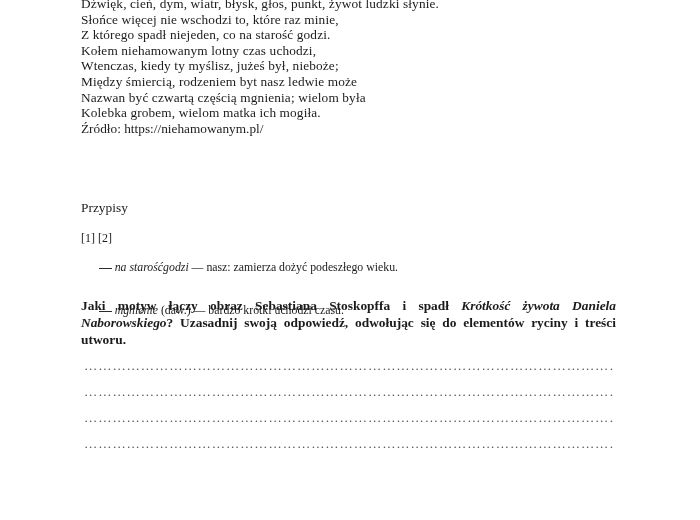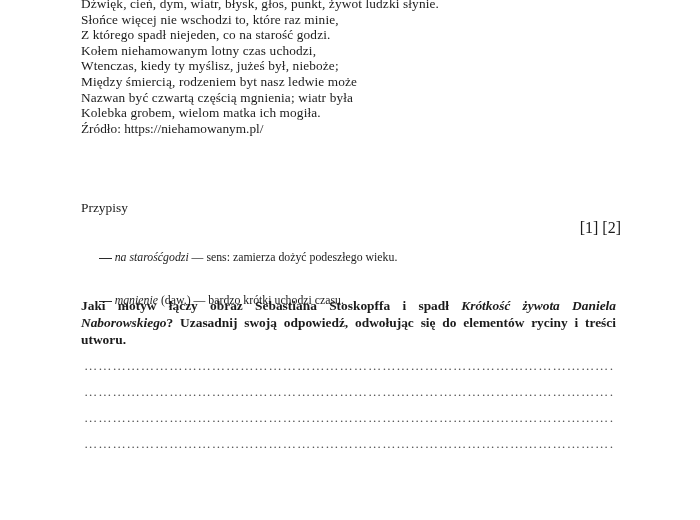--- a/index.html
+++ b/index.html
@@ -49,24 +49,23 @@
     position: absolute;
     left: 81px;
     top: 200px;
     width: 540px;
   }
   .notes-title {
     font-size: 13.4px;
     line-height: 16px;
   }
   .notes-refs {
-    font-size: 16px;
+    font-size: 12px;
     line-height: 14px;
-    margin-top: 5px;
-    text-align: right;
+    margin-top: 15px;
   }
   .note {
     font-size: 11.8px;
     line-height: 14.6px;
     white-space: pre;
   }
   .note .rule {
     display: inline-block;
     width: 13px;
     border-bottom: 1px solid #2b2b2b;
@@ -115,31 +114,31 @@
 
 <div class="page">
 
   <div class="poem">
     <div class="poem-line">Dźwięk, cień, dym, wiatr, błysk, głos, punkt, żywot ludzki słynie.</div>
     <div class="poem-line">Słońce więcej nie wschodzi to, które raz minie,</div>
     <div class="poem-line">Z którego spadł niejeden, co na starość godzi.</div>
     <div class="poem-line">Kołem niehamowanym lotny czas uchodzi,</div>
     <div class="poem-line">Wtenczas, kiedy ty myślisz, jużeś był, nieboże;</div>
     <div class="poem-line">Między śmiercią, rodzeniem byt nasz ledwie może</div>
-    <div class="poem-line">Nazwan być czwartą częścią mgnienia; wiatr była</div>
+    <div class="poem-line">Nazwan być czwartą częścią mgnienia; wielom była</div>
     <div class="poem-line">Kolebka grobem, wielom matka ich mogiła.</div>
     <div class="source-line">Źródło: https://niehamowanym.pl/</div>
   </div>
 
   <div class="notes">
     <div class="notes-title">Przypisy</div>
     <div class="notes-refs">[1] [2]</div>
 
     <div class="note">
-      <span class="rule"></span><i>na starośćgodzi</i><span> — </span><span>sens: zamierza dożyć podeszłego wieku.</span>
+      <span class="rule"></span><i>na starośćgodzi</i><span> — </span><span>nasz: zamierza dożyć podeszłego wieku.</span>
     </div>
 
     <div class="note">
       <span class="rule"></span><i>mgnienie</i><span> (daw.)</span><span> — </span><span>bardzo krótki uchodzi czasu.</span>
     </div>
   </div>
 
   <div class="question"><span>Jaki motyw łączy obraz Sebastiana Stoskopffa i spadł </span><i>Krótkość żywota Daniela Naborowskiego</i><span>? Uzasadnij swoją odpowiedź, odwołując się do elementów ryciny i treści utworu.</span></div>
 
   <div class="answers">

